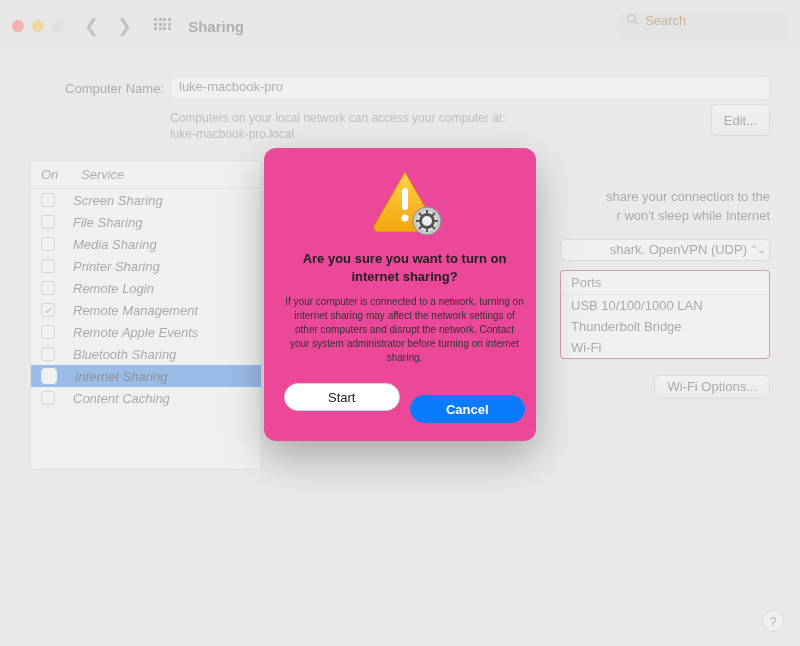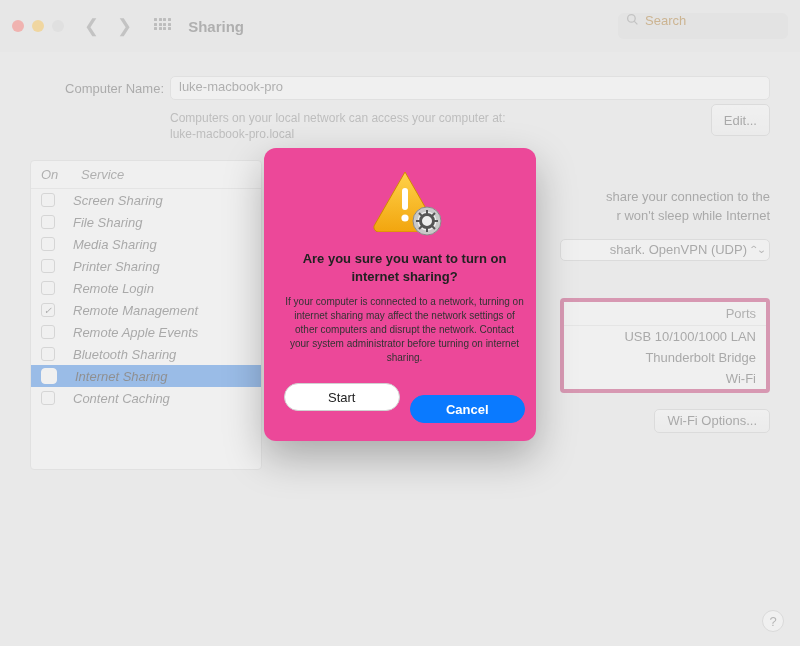--- a/index.html
+++ b/index.html
@@ -73,23 +73,22 @@
   
   .info-col { flex:1; font-size:13px; color:#444; padding-top: 28px;}
   .info-desc { line-height:1.4; margin-bottom: 14px; }
   .share-from {
     height: 22px; border:1px solid #c9c9c9; border-radius:5px; background:#fff;
     display:inline-flex; align-items:center; padding: 0 22px 0 10px; position:relative;
     width: 210px; justify-content:flex-end;
   }
   .share-from::after { content:"⌃⌄"; position:absolute; right:6px; font-size:10px; line-height:8px; white-space:pre; color:#666; letter-spacing:-2px; transform: scaleX(1.2);}
   .ports-box {
-    margin-top: 37px; border:4px solid #be185d; border-radius:4px; background:#fff; width: 210px;
+    margin-top: 9px; border:1px solid #be185d; border-radius:4px; background:#fff; width: 210px;
     margin-left:auto;
-    text-align:right;
   }
   .ports-head { padding: 4px 10px; border-bottom:1px solid #e2e2e2; color:#555;}
   .ports-row { padding: 3px 10px; }
   .wifi-opts {
     float:right; margin-top: 16px;
     height:24px; padding: 2px 12px; border:1px solid #c9c9c9; border-radius:5px;
     background: linear-gradient(#ffffff,#f1f1f1); color:#444; font-size:13px;
   }
   
   .help {

